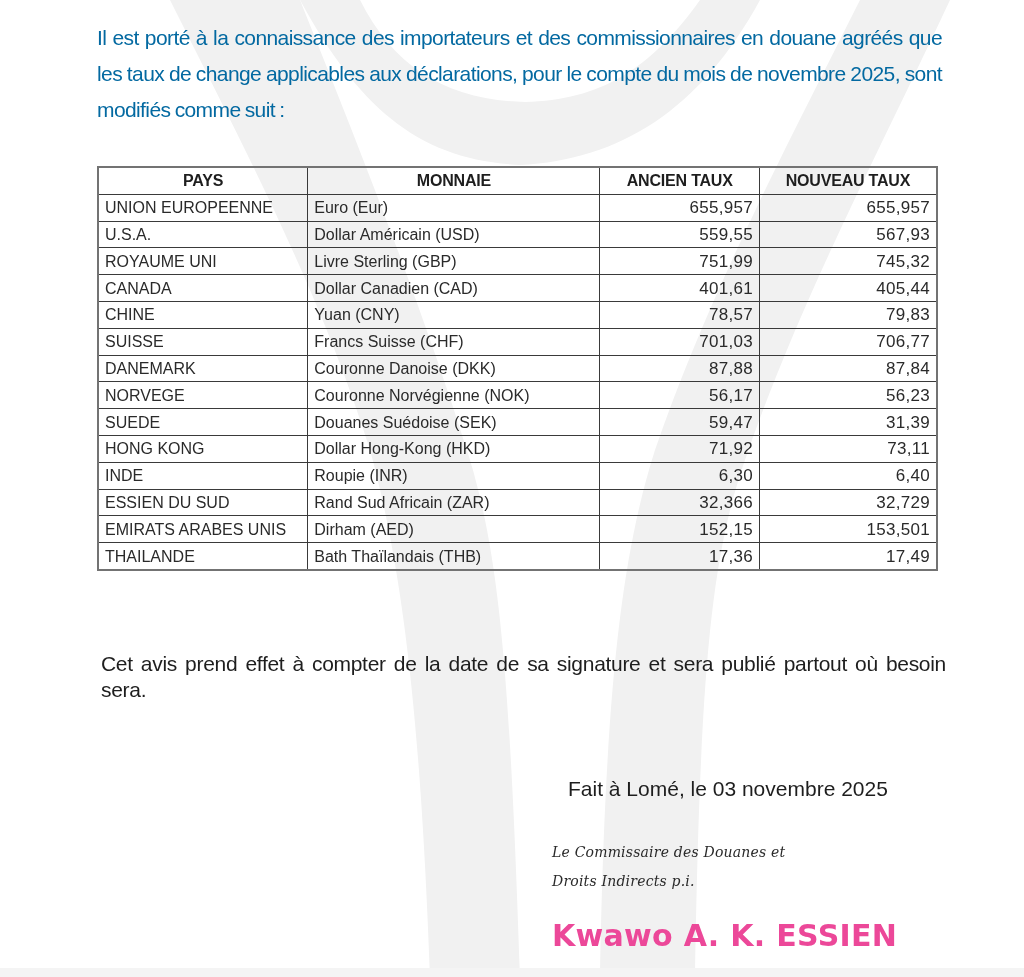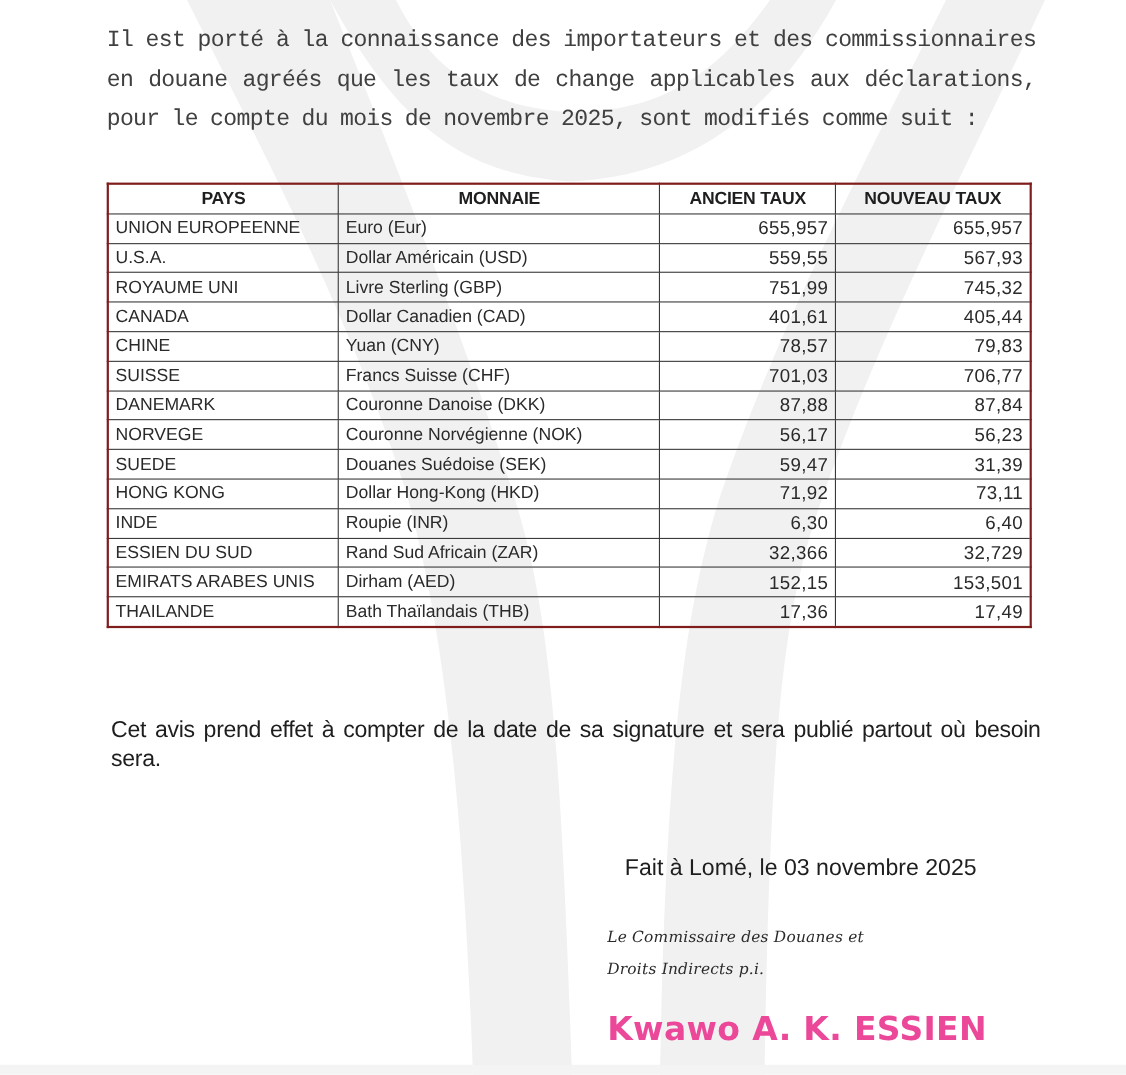--- a/index.html
+++ b/index.html
@@ -36,30 +36,30 @@
       position: absolute;
       left: 97px;
       top: 20px;
       width: 845px;
       font-size: 21px;
       line-height: 36px;
       letter-spacing: -0.6px;
       word-spacing: -1px;
       margin: 0;
       text-align: justify;
-      font-family: Liberation Mono, monospace;
-      color: #404040;
+      font-family: Liberation Sans, sans-serif;
+      color: #0369a1;
     }
     table.rates {
       position: absolute;
       left: 97px;
       top: 166px;
       width: 841px;
       border-collapse: collapse;
-      border: 2px solid #7f1d1d;
+      border: 2px solid #737373;
       font-family: "Liberation Sans", sans-serif;
       font-size: 16px;
       color: #2a2a2a;
     }
     table.rates th, table.rates td {
       border: 1.5px solid #3a3a3a;
       height: 25.8px;
       padding: 0 6px;
       line-height: 25px;
       white-space: nowrap;

